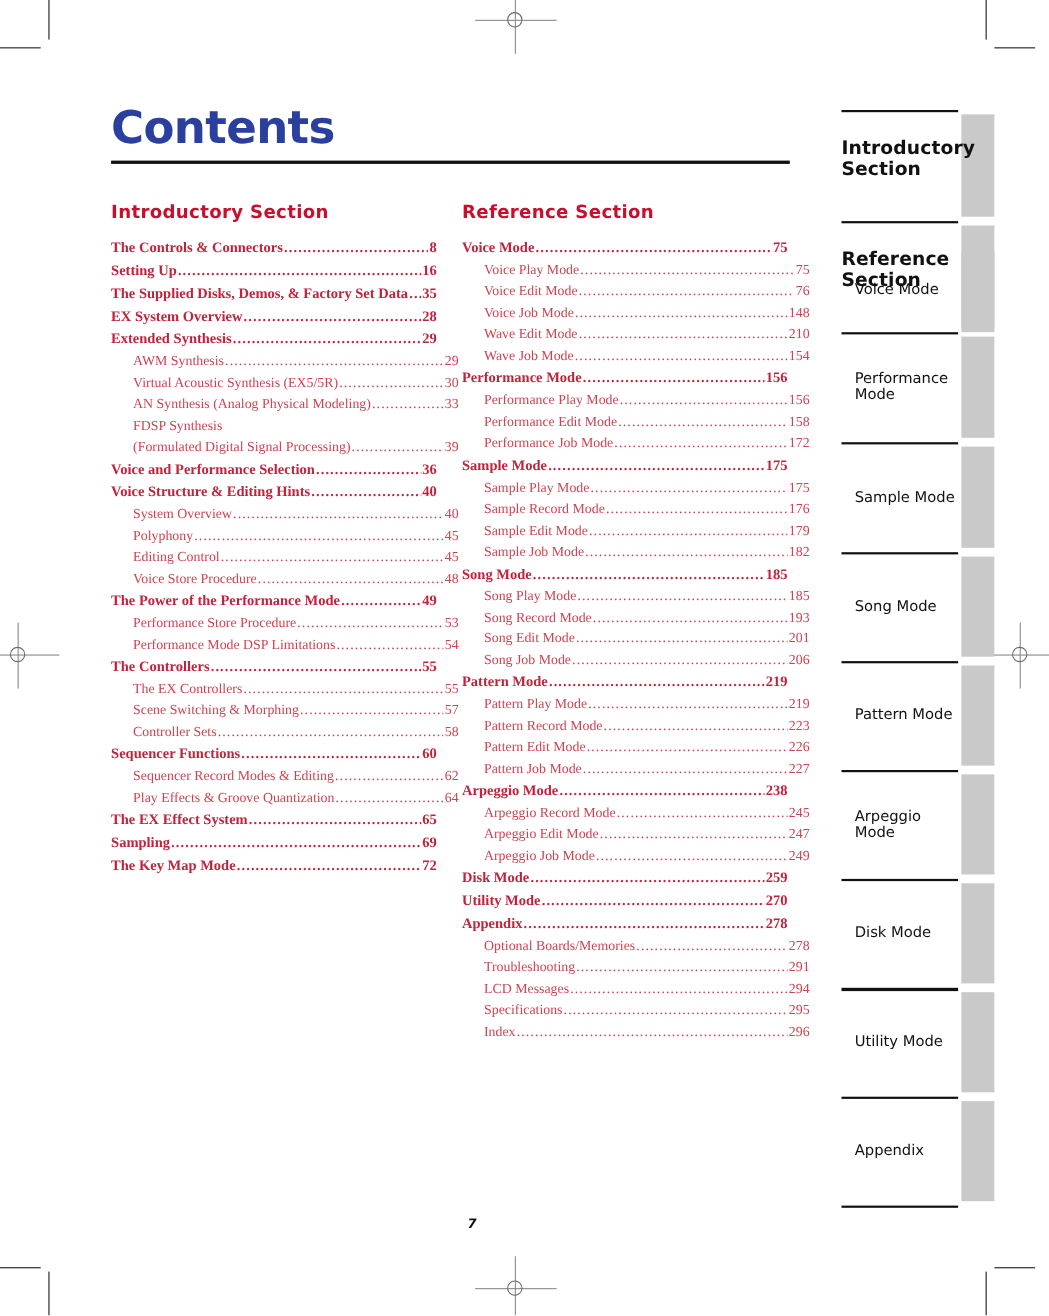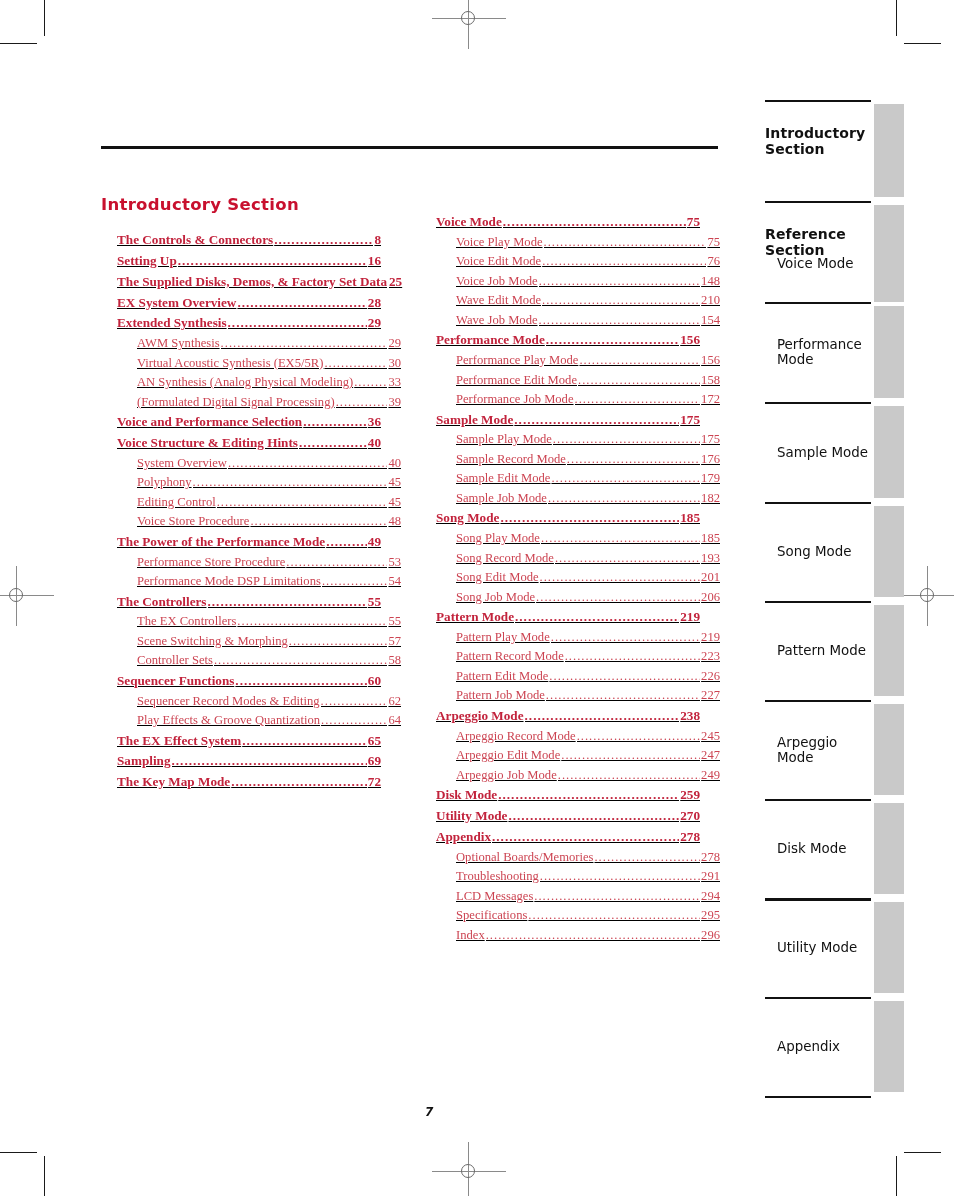--- a/index.html
+++ b/index.html
@@ -69,41 +69,40 @@
     left: 101px;
     top: 146px;
     width: 617px;
     height: 3px;
     background: #111111;
   }
 
   
   .col {
     position: absolute;
-    top: 196px;
+    top: 184px;
     width: 296px;
   }
   .col-left  { left: 101px; }
   .col-right { left: 420px; }
 
   .sec-head {
     font-family: "DejaVu Sans", sans-serif;
     font-weight: bold;
     font-size: 16.5px;
     letter-spacing: 0.3px;
     color: #c8102e;
     margin: 0 0 13px 0;
     line-height: 1.1;
   }
 
   .toc-list {
     list-style: none;
-    margin: 16px;
+    margin: 0;
     padding: 0;
-    text-decoration: underline;
   }
   .entry {
     display: flex;
     align-items: baseline;
     width: 100%;
     white-space: nowrap;
   }
   .entry .lbl { flex: 0 0 auto; }
   .entry .dots {
     flex: 1 1 auto;
@@ -173,21 +172,21 @@
     position: absolute;
     left: 0;
     width: 106px;
     font-family: "DejaVu Sans", sans-serif;
     font-size: 13.4px;
     color: #111111;
     line-height: 1.12;
   }
   .tab .tab-label.heavy {
     font-weight: bold;
-    font-size: 14px;
+    font-size: 17px;
     letter-spacing: 0.1px;
   }
   .tab .tab-label.indent { padding-left: 12px; }
 
   
   .strip-end {
     position: absolute;
     left: 765px;
     width: 106px;
     height: 2px;
@@ -234,39 +233,40 @@
     <div class="vl"></div>
       <div class="hl"></div>
       <div class="ring"></div>
   </div>
   <div class="reg wide" style="left:911px; top:579px;">
     <div class="vl"></div>
       <div class="hl"></div>
       <div class="ring"></div>
   </div>
 
+  <div class="title">Contents</div>
   <div class="title-rule"></div>
 
   <div class="col col-left">
     <div class="sec-head">Introductory Section</div>
     <ul class="toc-list">
         <li class="entry lvl1">
           <span class="lbl">The Controls &amp; Connectors</span>
           <span class="dots">........................................................................................................................................................................................................</span>
           <span class="pg">8</span>
         </li>
         <li class="entry lvl1">
           <span class="lbl">Setting Up </span>
           <span class="dots">........................................................................................................................................................................................................</span>
           <span class="pg">16</span>
         </li>
         <li class="entry lvl1">
           <span class="lbl">The Supplied Disks, Demos, &amp; Factory Set Data </span>
           <span class="dots">........................................................................................................................................................................................................</span>
-          <span class="pg">25</span>
+          <span class="pg">35</span>
         </li>
         <li class="entry lvl1">
           <span class="lbl">EX System Overview </span>
           <span class="dots">........................................................................................................................................................................................................</span>
           <span class="pg">28</span>
         </li>
         <li class="entry lvl1">
           <span class="lbl">Extended Synthesis </span>
           <span class="dots">........................................................................................................................................................................................................</span>
           <span class="pg">29</span>
@@ -280,20 +280,21 @@
           <span class="lbl">Virtual Acoustic Synthesis (EX5/5R) </span>
           <span class="dots">........................................................................................................................................................................................................</span>
           <span class="pg">30</span>
         </li>
         <li class="entry lvl2">
           <span class="lbl">AN Synthesis (Analog Physical Modeling)</span>
           <span class="dots">........................................................................................................................................................................................................</span>
           <span class="pg">33</span>
         </li>
         <li class="entry lvl2 wrap">
+          <span class="line1">FDSP Synthesis</span>
           <span class="line2">
             <span class="lbl">(Formulated Digital Signal Processing) </span>
             <span class="dots">........................................................................................................................................................................................................</span>
             <span class="pg">39</span>
           </span>
         </li>
         <li class="entry lvl1">
           <span class="lbl">Voice and Performance Selection</span>
           <span class="dots">........................................................................................................................................................................................................</span>
           <span class="pg">36</span>
@@ -385,20 +386,21 @@
         </li>
         <li class="entry lvl1">
           <span class="lbl">The Key Map Mode </span>
           <span class="dots">........................................................................................................................................................................................................</span>
           <span class="pg">72</span>
         </li>
       </ul>
   </div>
 
   <div class="col col-right">
+    <div class="sec-head">Reference Section</div>
     <ul class="toc-list">
         <li class="entry lvl1">
           <span class="lbl">Voice Mode</span>
           <span class="dots">........................................................................................................................................................................................................</span>
           <span class="pg">75</span>
         </li>
         <li class="entry lvl2">
           <span class="lbl">Voice Play Mode</span>
           <span class="dots">........................................................................................................................................................................................................</span>
           <span class="pg">75</span>

